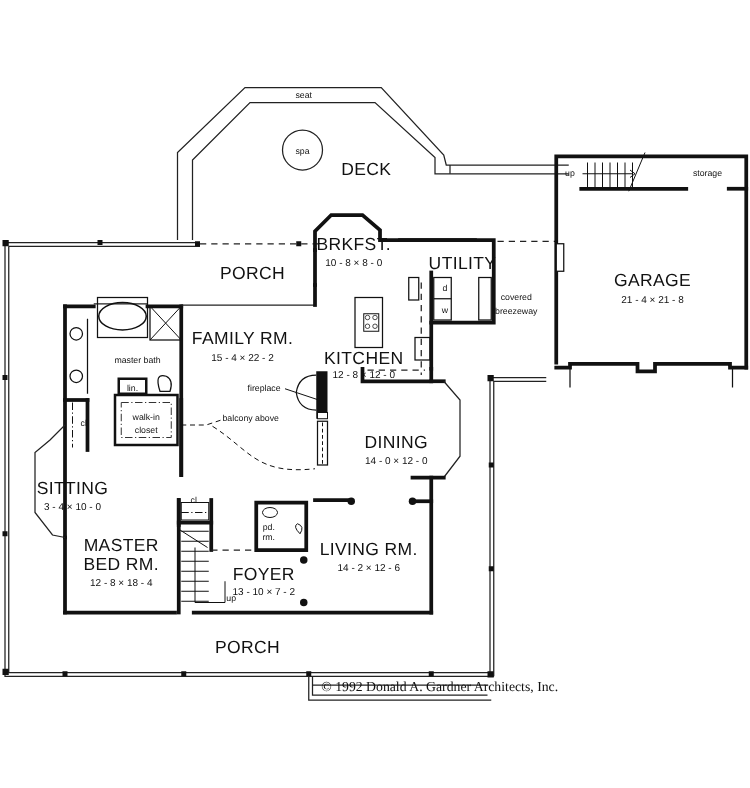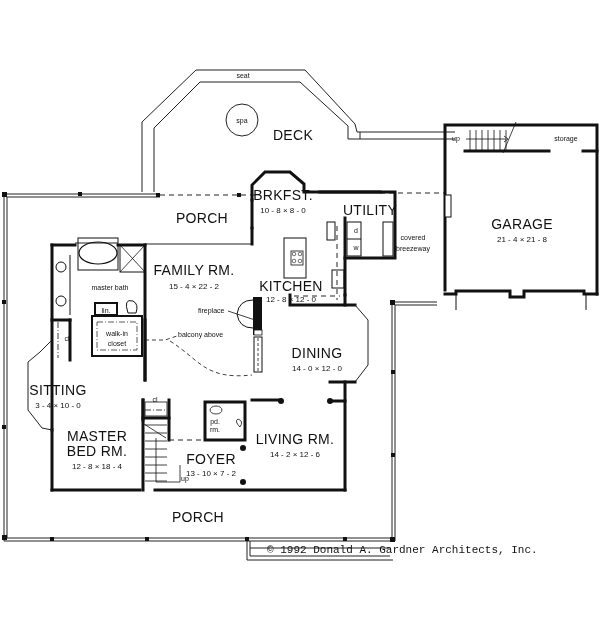--- a/index.html
+++ b/index.html
@@ -5,21 +5,21 @@
     html, body { margin: 0; padding: 0; background: #ffffff; }
     body { width: 600px; height: 630px; position: relative; overflow: hidden; font-family: "Liberation Sans", sans-serif; }
     svg { position: absolute; left: 0; top: 0; }
     .wall { stroke: #111; stroke-width: 3; fill: none; stroke-linecap: square; }
     .wall-double { stroke: #222; stroke-width: 1; fill: none; }
     .dash { stroke: #222; stroke-width: 1; fill: none; stroke-dasharray: 5 4; }
     .post { fill: #111; }
     .room-label { font-family: "Liberation Sans", sans-serif; font-size: 14px; fill: #111; letter-spacing: 0.3px; }
     .room-dim { font-family: "Liberation Sans", sans-serif; font-size: 8px; fill: #111; }
     .small-label { font-family: "Liberation Sans", sans-serif; font-size: 7px; fill: #111; }
-    .copyright { position: absolute; left: 257px; top: 544px; font-family: Liberation Mono, monospace; font-size: 11px; color: #111; white-space: nowrap; margin-left: 10px; }
+    .copyright { position: absolute; left: 257px; top: 544px; font-family: Liberation Serif, serif; font-size: 11px; color: #111; white-space: nowrap; }
   </style>
 </head>
 <body>
 
 <svg width="600" height="630" viewBox="0 0 600 630" xmlns="http://www.w3.org/2000/svg">
 
   <g>
     <polyline class="wall-double" points="142,192 142,122 196,70 305,70 355,124 357,132 455,132"></polyline>
     <polyline class="wall-double" points="154,192 154,128 200,82 300,82 348,126 348,139 455,139"></polyline>
     <polyline class="wall-double" points="360,132 360,139"></polyline>

